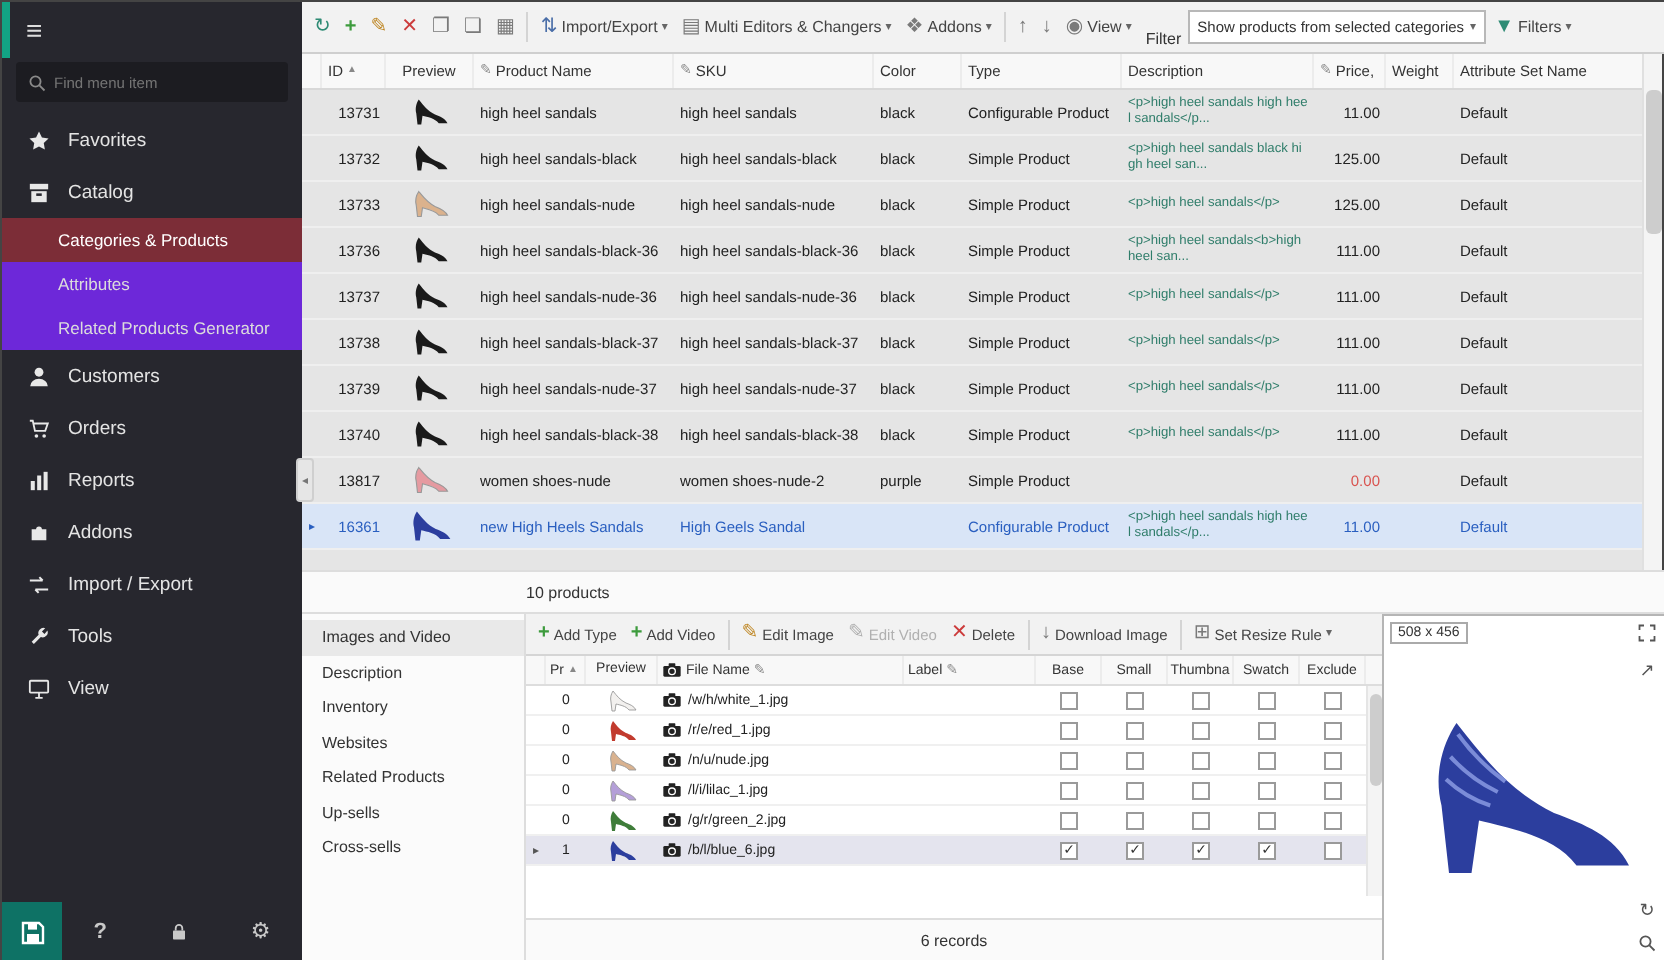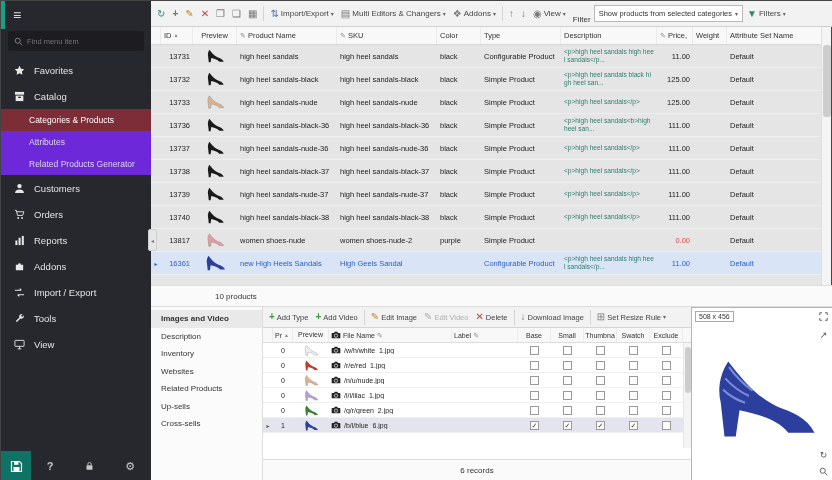--- a/index.html
+++ b/index.html
@@ -60,27 +60,27 @@
 .gc-type{width:80px}
 .gc-desc{width:96px}
 .gc-price{width:36px;text-align:right}
 .gc-weight{width:34px}
 .gc-attr{flex:1}
 .t-desc{color:#2f7d6a!important;font-size:6.6px;line-height:8px;max-height:16px;white-space:normal!important;word-break:break-all}
 .g-row.sel .t-desc{color:#2f7d6a!important}
 .t-price.alert{color:#d9534f!important}
 .gscroll{position:absolute;right:0;top:26px;width:10px;height:258px;background:#f4f4f4;border-left:1px solid #e0e0e0}
 .gscroll .thumb{position:absolute;left:1px;top:18px;width:8px;height:72px;background:#cdcdcd;border-radius:3px;cursor:grab}
-.gstatus{position:absolute;left:150px;top:284px;width:682px;height:22px;background:#fafafa;border-top:1px solid #ddd;border-bottom:1px solid #ddd;display:flex;align-items:center;font-size:8px;color:#333;padding-left:64px}
+.gstatus{position:absolute;left:150px;top:284px;width:682px;height:22px;background:#fafafa;border-top:1px solid #ddd;border-bottom:1px solid #ddd;display:flex;align-items:center;font-size:8px;color:#333;padding-left:112px}
 .collapse{position:absolute;left:147px;top:228px;width:9px;height:22px;background:#e6e6e6;border:1px solid #cfcfcf;border-radius:2px;display:flex;align-items:center;justify-content:center;font-size:6px;color:#777;z-index:6;cursor:pointer}
 
 
 .tabs{position:absolute;left:150px;top:306px;width:112px;height:174px;background:#fbfbfb;border-right:1px solid #ddd;padding-top:3px}
 .tab{height:17.5px;display:flex;align-items:center;padding-left:10px;font-size:8px;color:#333;cursor:pointer}
-.tab.active{background:#e9e9e9;font-weight:bold}
+.tab.active{background:#e9e9e9;font-weight:normal}
 
 
 .mtoolbar{position:absolute;left:262px;top:306px;width:428px;height:21px;background:#f2f2f2;border-bottom:1px solid #d5d5d5;display:flex;align-items:center;padding:0 3px;font-size:7.5px;color:#444;white-space:nowrap;gap:1px;overflow:hidden}
 .mgrid{position:absolute;left:262px;top:327px;width:428px;height:131px;background:#fff}
 .mghead{height:15px;display:flex;align-items:center;background:#f8f8f8;border-bottom:1px solid #ddd;font-size:7px;color:#333;padding-right:8px}
 .mghead .cell{display:flex;align-items:center;gap:2px;padding:0 2px;height:100%;border-right:1px solid #ececec;overflow:hidden}
 .m-row{height:15px;display:flex;align-items:center;border-bottom:1px solid #f0f0f0;font-size:7px;color:#222;padding-right:8px;cursor:pointer}
 .m-row .cell{padding:0 2px;overflow:hidden;white-space:nowrap}
 .m-row.sel{background:#e4e4ee}
 .mc-sel{width:10px;font-size:6px;color:#555;text-align:center;padding:0!important}

